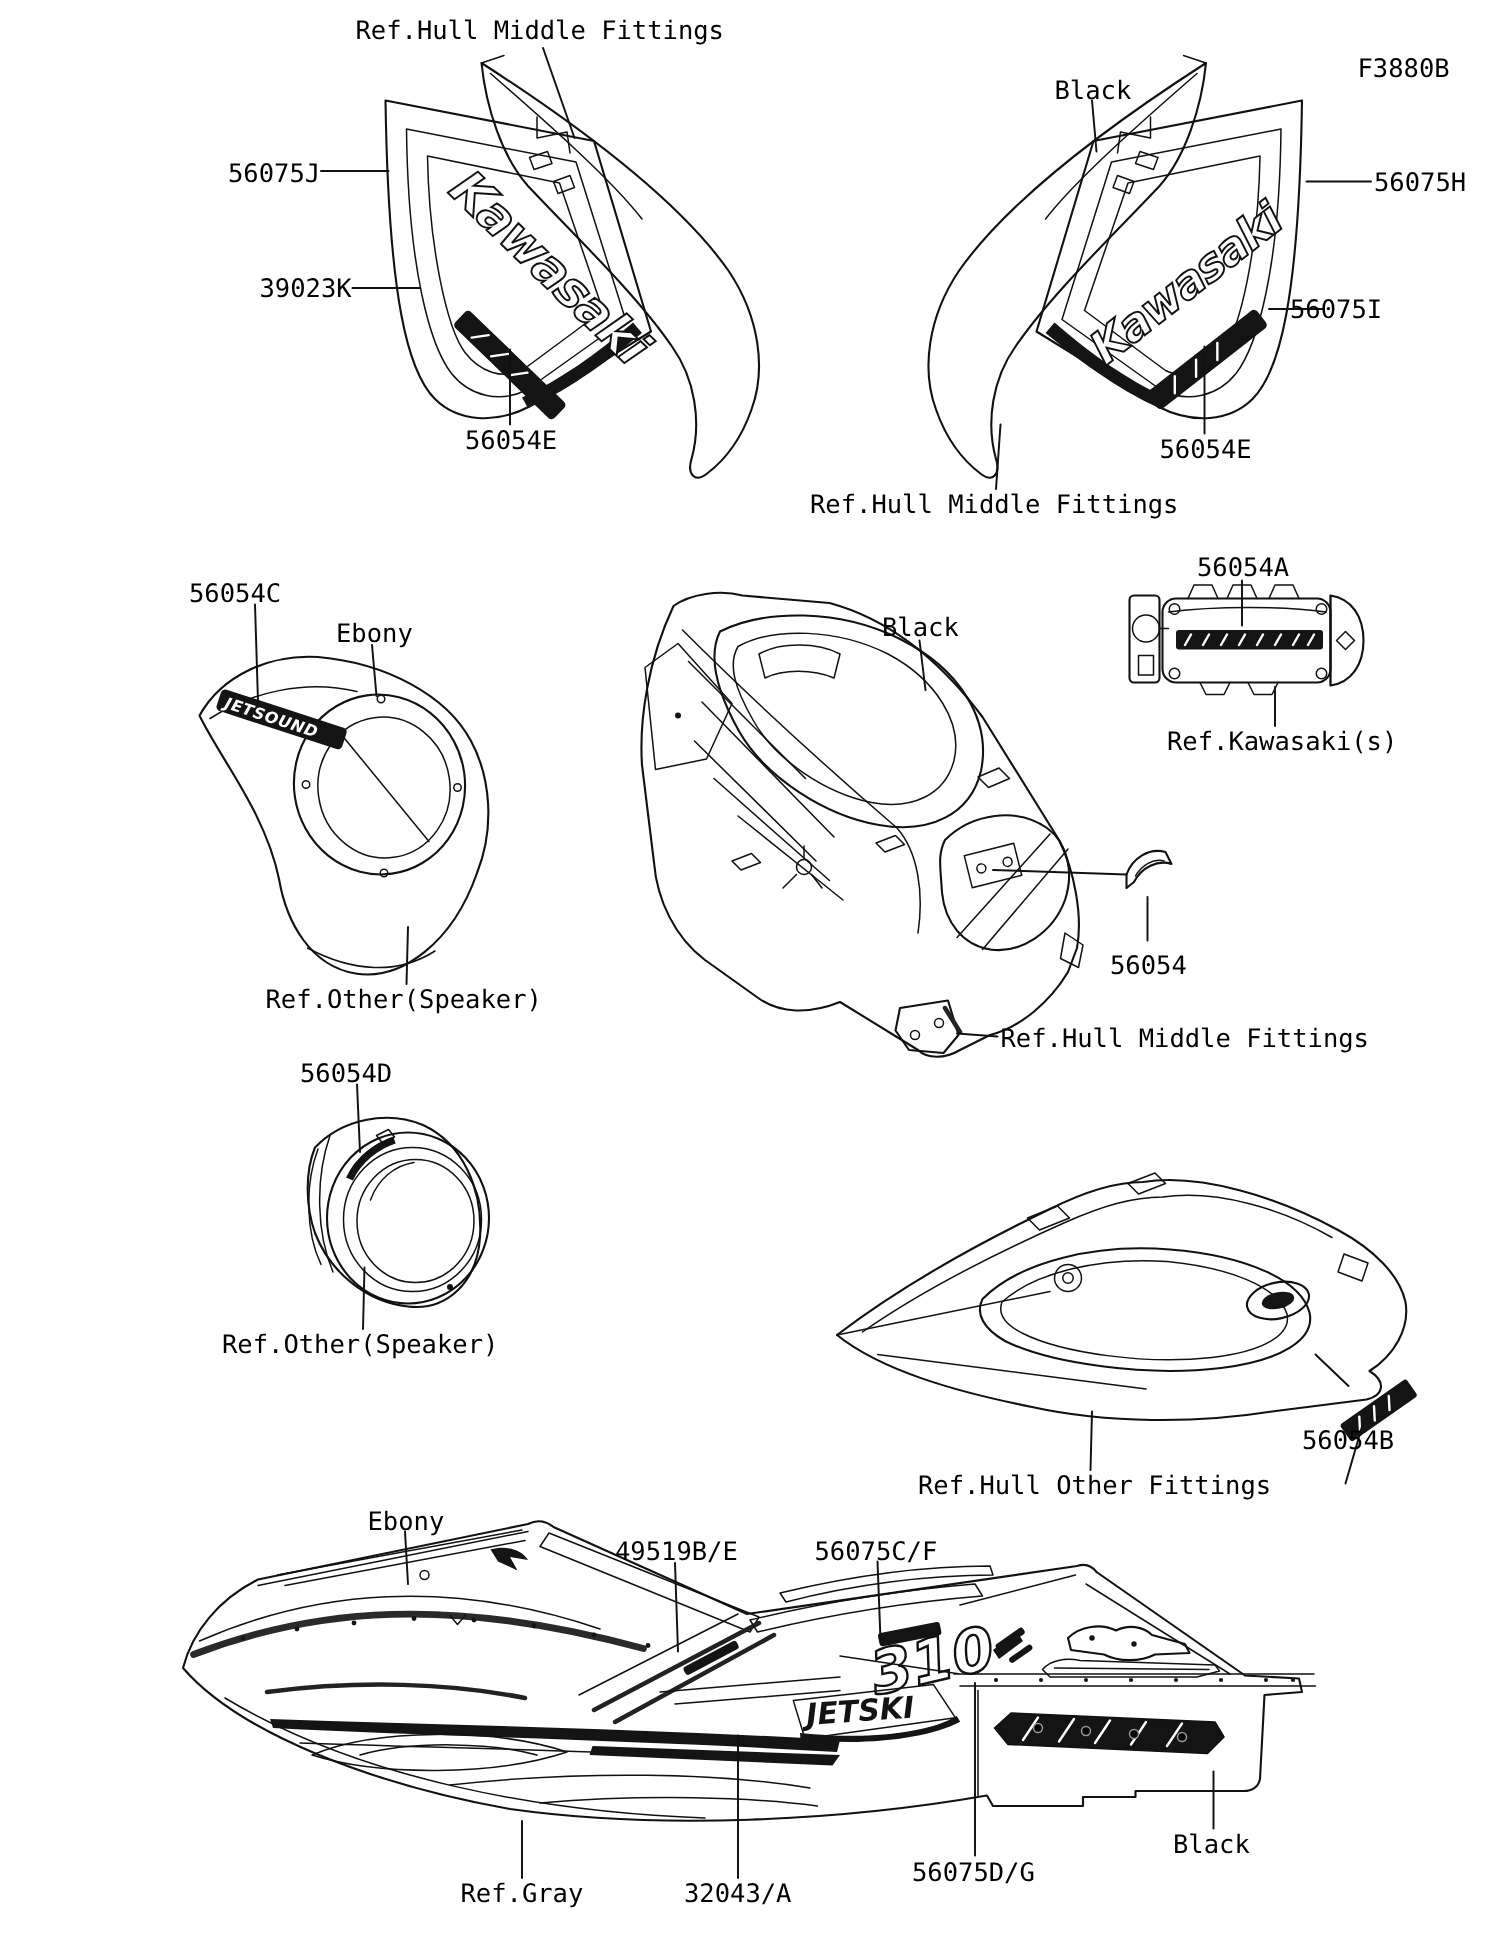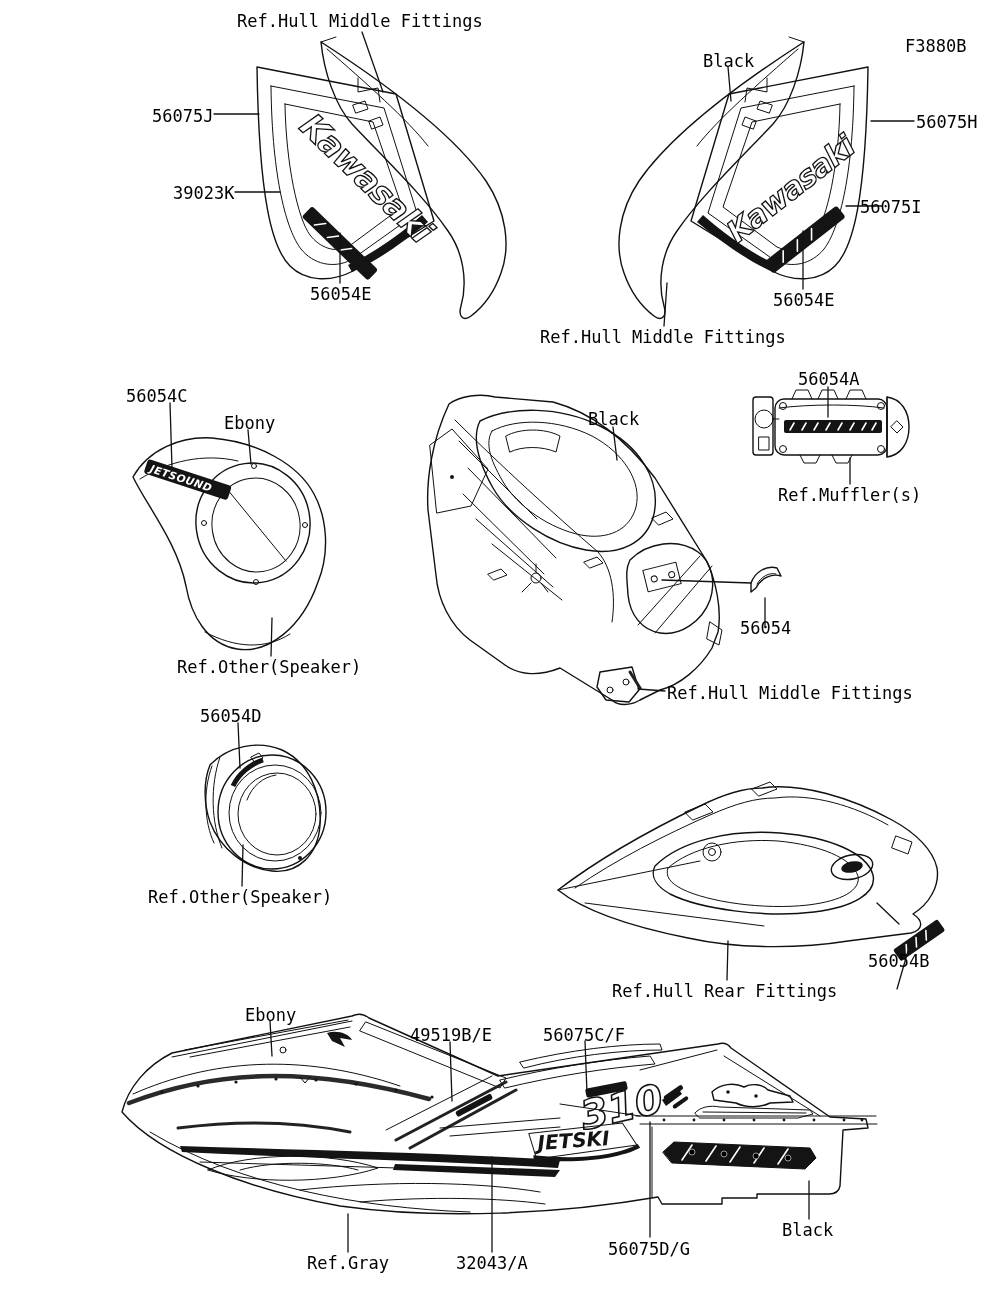--- a/index.html
+++ b/index.html
@@ -285,27 +285,27 @@
   <div class="lbl" style="left:916px;top:113px">56075H</div>
   <div class="lbl" style="left:173px;top:184px">39023K</div>
   <div class="lbl" style="left:860px;top:198px">56075I</div>
   <div class="lbl" style="left:310px;top:285px">56054E</div>
   <div class="lbl" style="left:773px;top:291px">56054E</div>
   <div class="lbl" style="left:540px;top:328px">Ref.Hull Middle Fittings</div>
   <div class="lbl" style="left:126px;top:387px">56054C</div>
   <div class="lbl" style="left:224px;top:414px">Ebony</div>
   <div class="lbl" style="left:588px;top:410px">Black</div>
   <div class="lbl" style="left:798px;top:370px">56054A</div>
-  <div class="lbl" style="left:778px;top:486px">Ref.Muffler(s)</div>
+  <div class="lbl" style="left:778px;top:486px">Ref.Kawasaki(s)</div>
   <div class="lbl" style="left:177px;top:658px">Ref.Other(Speaker)</div>
   <div class="lbl" style="left:200px;top:707px">56054D</div>
-  <div class="lbl" style="left:740px;top:619px">56054</div>
+  <div class="lbl" style="left:740px;top:635px">56054</div>
   <div class="lbl" style="left:667px;top:684px">Ref.Hull Middle Fittings</div>
   <div class="lbl" style="left:148px;top:888px">Ref.Other(Speaker)</div>
-  <div class="lbl" style="left:612px;top:982px">Ref.Hull Rear Fittings</div>
+  <div class="lbl" style="left:612px;top:982px">Ref.Hull Other Fittings</div>
   <div class="lbl" style="left:868px;top:952px">56054B</div>
   <div class="lbl" style="left:245px;top:1006px">Ebony</div>
   <div class="lbl" style="left:410px;top:1026px">49519B/E</div>
   <div class="lbl" style="left:543px;top:1026px">56075C/F</div>
   <div class="lbl" style="left:608px;top:1240px">56075D/G</div>
   <div class="lbl" style="left:782px;top:1221px">Black</div>
   <div class="lbl" style="left:456px;top:1254px">32043/A</div>
   <div class="lbl" style="left:307px;top:1254px">Ref.Gray</div>
 </div>
 

